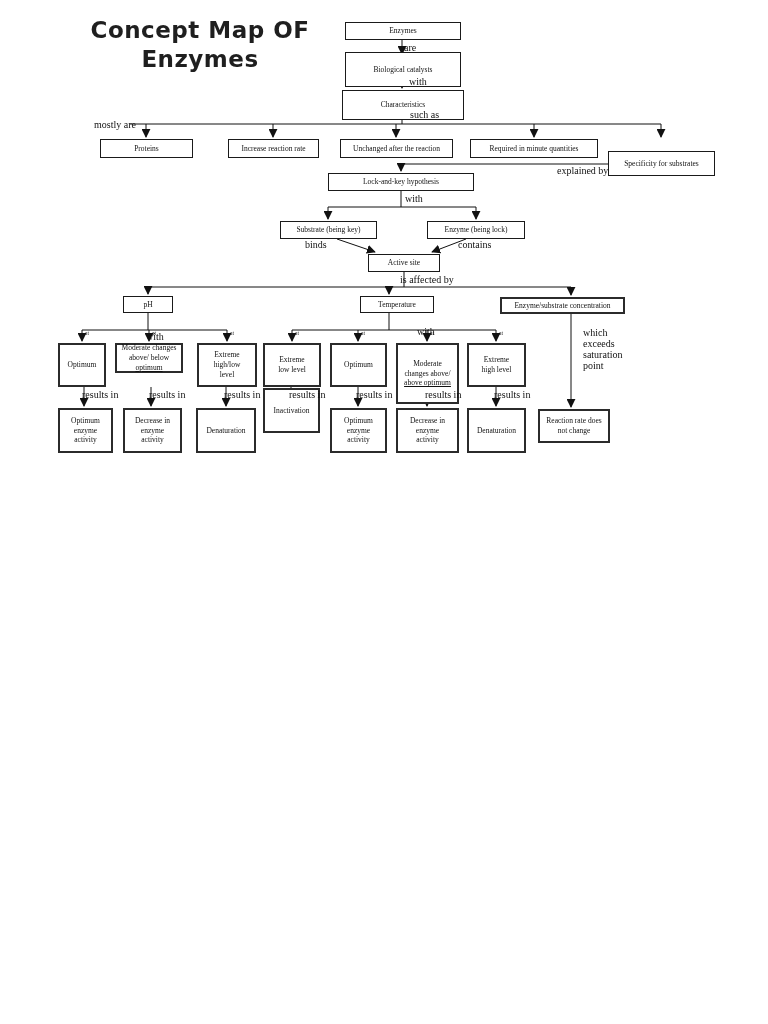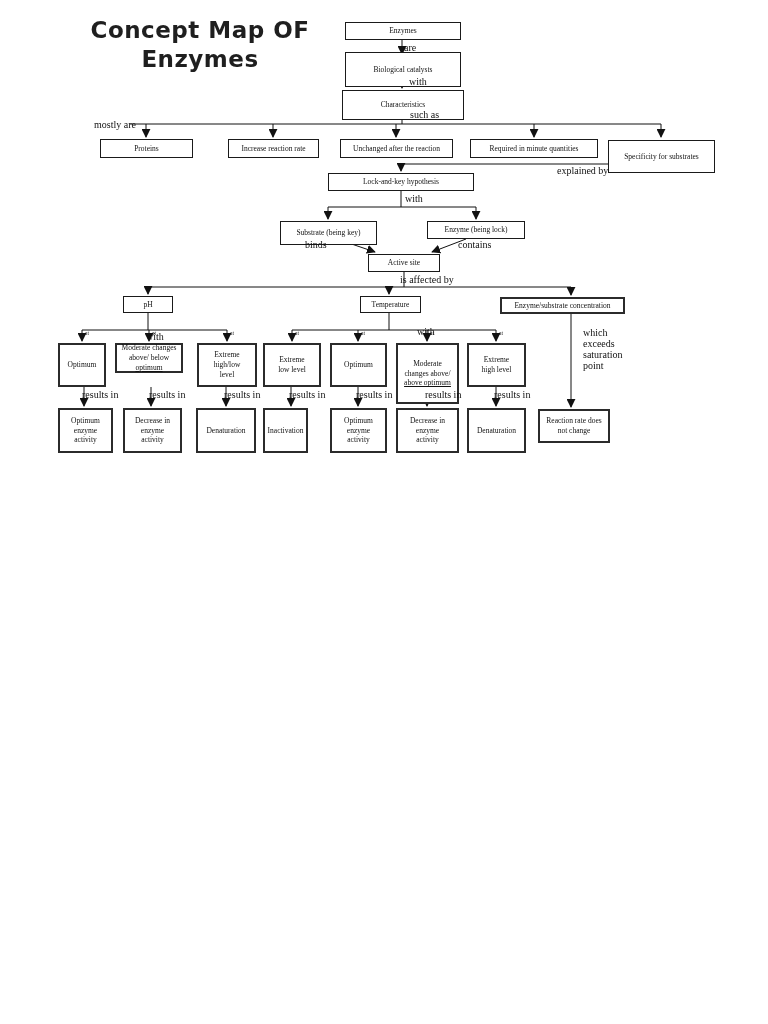--- a/index.html
+++ b/index.html
@@ -81,29 +81,29 @@
   </svg>
 
   <div class="n" style="left:345px;top:22px;width:116px;height:18px">Enzymes</div>
   <div class="n" style="left:345px;top:52px;width:116px;height:35px">Biological catalysts</div>
   <div class="n" style="left:342px;top:90px;width:122px;height:30px">Characteristics</div>
 
   <div class="n" style="left:100px;top:139px;width:93px;height:19px">Proteins</div>
   <div class="n" style="left:228px;top:139px;width:91px;height:19px">Increase reaction rate</div>
   <div class="n" style="left:340px;top:139px;width:113px;height:19px">Unchanged after the reaction</div>
   <div class="n" style="left:470px;top:139px;width:128px;height:19px">Required in minute quantities</div>
-  <div class="n" style="left:608px;top:140px;width:107px;height:33px">Specificity for substrates</div>
+  <div class="n" style="left:608px;top:151px;width:107px;height:25px">Specificity for substrates</div>
 
   <div class="n" style="left:328px;top:173px;width:146px;height:18px">Lock-and-key hypothesis</div>
-  <div class="n" style="left:280px;top:221px;width:97px;height:24px">Substrate (being key)</div>
+  <div class="n" style="left:280px;top:221px;width:97px;height:18px">Substrate (being key)</div>
   <div class="n" style="left:427px;top:221px;width:98px;height:18px">Enzyme (being lock)</div>
   <div class="n" style="left:368px;top:254px;width:72px;height:18px">Active site</div>
 
   <div class="n" style="left:123px;top:296px;width:50px;height:17px">pH</div>
-  <div class="n" style="left:360px;top:296px;width:61px;height:17px">Temperature</div>
+  <div class="n" style="left:360px;top:296px;width:74px;height:17px">Temperature</div>
   <div class="n t" style="left:500px;top:297px;width:125px;height:17px">Enzyme/substrate concentration</div>
 
   <div class="n t" style="left:58px;top:343px;width:48px;height:44px">Optimum</div>
   <div class="n t" style="left:115px;top:343px;width:68px;height:30px"><span>Moderate changes
 above/ below</span><span class="u">optimum</span></div>
   <div class="n t" style="left:197px;top:343px;width:60px;height:44px">Extreme
 high/low
 level</div>
   <div class="n t" style="left:263px;top:343px;width:58px;height:44px">Extreme
 low level</div>
@@ -113,21 +113,21 @@
   <div class="n t" style="left:467px;top:343px;width:59px;height:44px">Extreme
 high level</div>
 
   <div class="n t" style="left:58px;top:408px;width:55px;height:45px">Optimum
 enzyme
 activity</div>
   <div class="n t" style="left:123px;top:408px;width:59px;height:45px">Decrease in
 enzyme
 activity</div>
   <div class="n t" style="left:196px;top:408px;width:60px;height:45px">Denaturation</div>
-  <div class="n t" style="left:263px;top:408px;width:45px;height:45px">Inactivation</div>
+  <div class="n t" style="left:263px;top:388px;width:57px;height:45px">Inactivation</div>
   <div class="n t" style="left:330px;top:408px;width:57px;height:45px">Optimum
 enzyme
 activity</div>
   <div class="n t" style="left:396px;top:408px;width:63px;height:45px">Decrease in
 enzyme
 activity</div>
   <div class="n t" style="left:467px;top:408px;width:59px;height:45px">Denaturation</div>
   <div class="n t" style="left:538px;top:409px;width:72px;height:34px">Reaction rate does
 not change</div>
 

